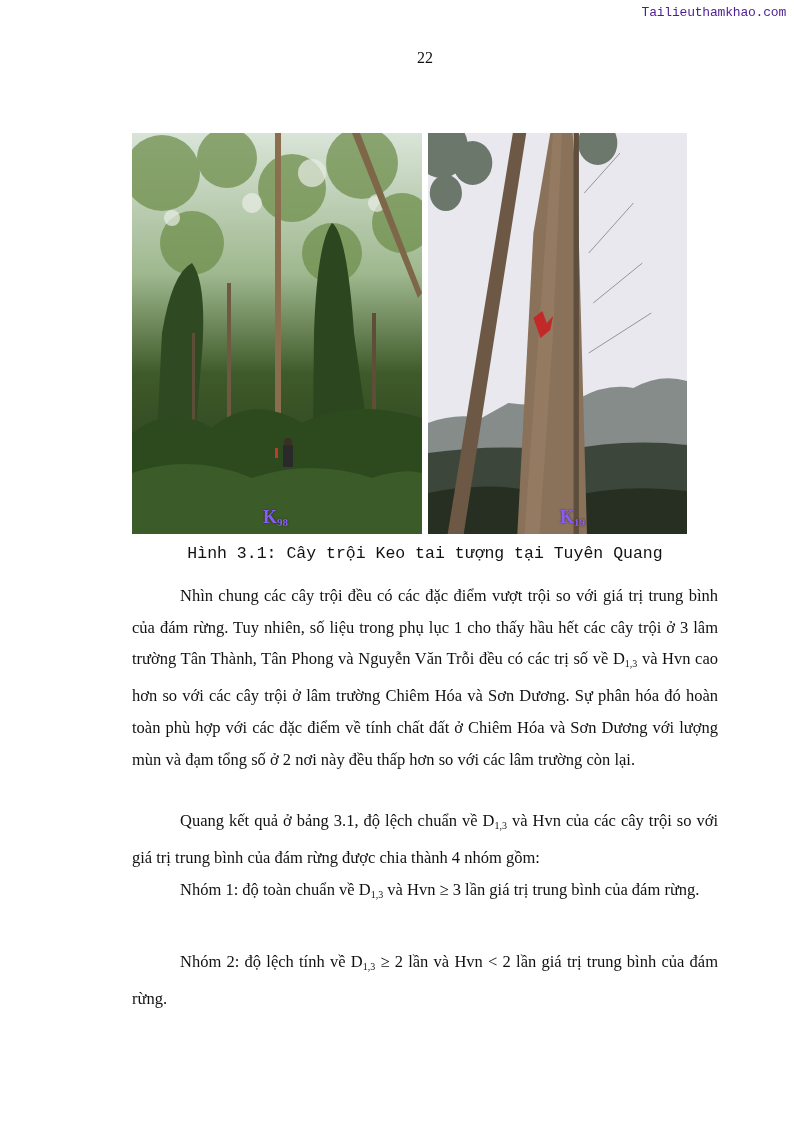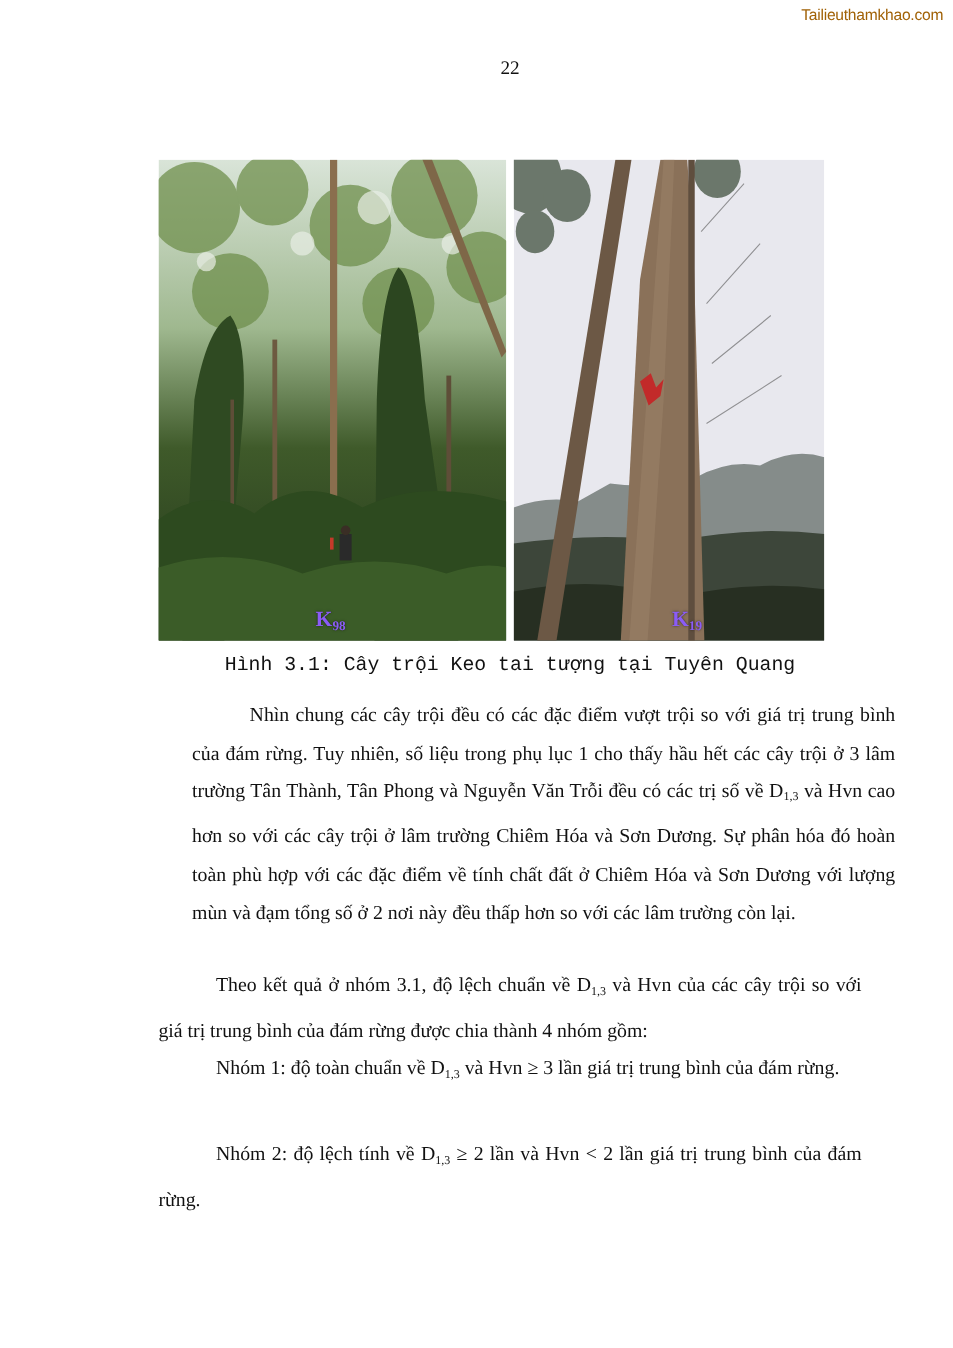--- a/index.html
+++ b/index.html
@@ -1,19 +1,19 @@
 <!DOCTYPE html>
 <html><head>
 <meta charset="utf-8">
 <style>
   html, body { margin:0; padding:0; background:#ffffff; }
   body { width:794px; height:1123px; position:relative; overflow:hidden;
          font-family:"Liberation Serif", "DejaVu Serif", serif; color:#111; }
-  .watermark { position:absolute; top:5px; right:8px; font-family:Liberation Sans, sans-serif;
-               font-size:13px; color:#a16207; letter-spacing:-0.2px; }
+  .watermark { position:absolute; top:5px; right:8px; font-family:Liberation Mono, monospace;
+               font-size:13px; color:#4c1d95; letter-spacing:-0.2px; }
   .page-number { position:absolute; top:49px; left:0; width:850px; text-align:center; font-size:16px; }
   .photo { position:absolute; top:133px; height:401px; overflow:hidden; }
   .photo svg { display:block; width:100%; height:100%; }
   .photo-left { left:132px; width:290px; }
   .photo-right { left:428px; width:259px; }
   .photo-label { position:absolute; bottom:6px; color:#8b5cf6; font-weight:bold; font-size:18px;
                  text-shadow:0 0 2px rgba(0,0,0,.6); }
   .photo-label sub { font-size:11px; vertical-align:-3px; }
   .photo-left .photo-label { left:131px; }
   .photo-right .photo-label { left:132px; }
@@ -100,26 +100,26 @@
 
     <g stroke="#555" stroke-width="1" fill="none" opacity="0.6">
       <path d="M175 60 L215 20 M180 120 L230 70 M185 170 L240 130 M180 220 L250 180"></path>
     </g>
   </svg>
   <div class="photo-label"><span>K</span><sub>19</sub></div>
 </div>
 
 <div class="caption">Hình 3.1: Cây trội Keo tai tượng tại Tuyên Quang</div>
 
-<div class="para" style="top:580px;margin-left:28px;">
+<div class="para" style="top:580px;">
   <span class="indent"></span><span>Nhìn chung các cây trội đều có các đặc điểm vượt trội so với giá trị trung bình của đám rừng. Tuy nhiên, số liệu trong phụ lục 1 cho thấy hầu hết các cây trội ở 3 lâm trường Tân Thành, Tân Phong và Nguyễn Văn Trỗi đều có các trị số về D</span><sub class="s">1,3</sub><span> và Hvn cao hơn so với các cây trội ở lâm trường Chiêm Hóa và Sơn Dương. Sự phân hóa đó hoàn toàn phù hợp với các đặc điểm về tính chất đất ở Chiêm Hóa và Sơn Dương với lượng mùn và đạm tổng số ở 2 nơi này đều thấp hơn so với các lâm trường còn lại.</span>
 </div>
 
 <div class="para" style="top:805px;">
-  <span class="indent"></span><span>Theo kết quả ở nhóm 3.1, độ lệch chuẩn về D</span><sub class="s">1,3</sub><span> và Hvn của các cây trội so với giá trị trung bình của đám rừng được chia thành 4 nhóm gồm:</span>
+  <span class="indent"></span><span>Quang kết quả ở bảng 3.1, độ lệch chuẩn về D</span><sub class="s">1,3</sub><span> và Hvn của các cây trội so với giá trị trung bình của đám rừng được chia thành 4 nhóm gồm:</span>
 </div>
 
 <div class="para" style="top:874px;">
   <span class="indent"></span><span>Nhóm 1: độ toàn chuẩn về D</span><sub class="s">1,3</sub><span> và Hvn ≥ 3 lần giá trị trung bình của đám rừng.</span>
 </div>
 
 <div class="para" style="top:946px;">
   <span class="indent"></span><span>Nhóm 2: độ lệch tính về D</span><sub class="s">1,3</sub><span> ≥ 2 lần và Hvn &lt; 2 lần giá trị trung bình của đám rừng.</span>
 </div>
 

